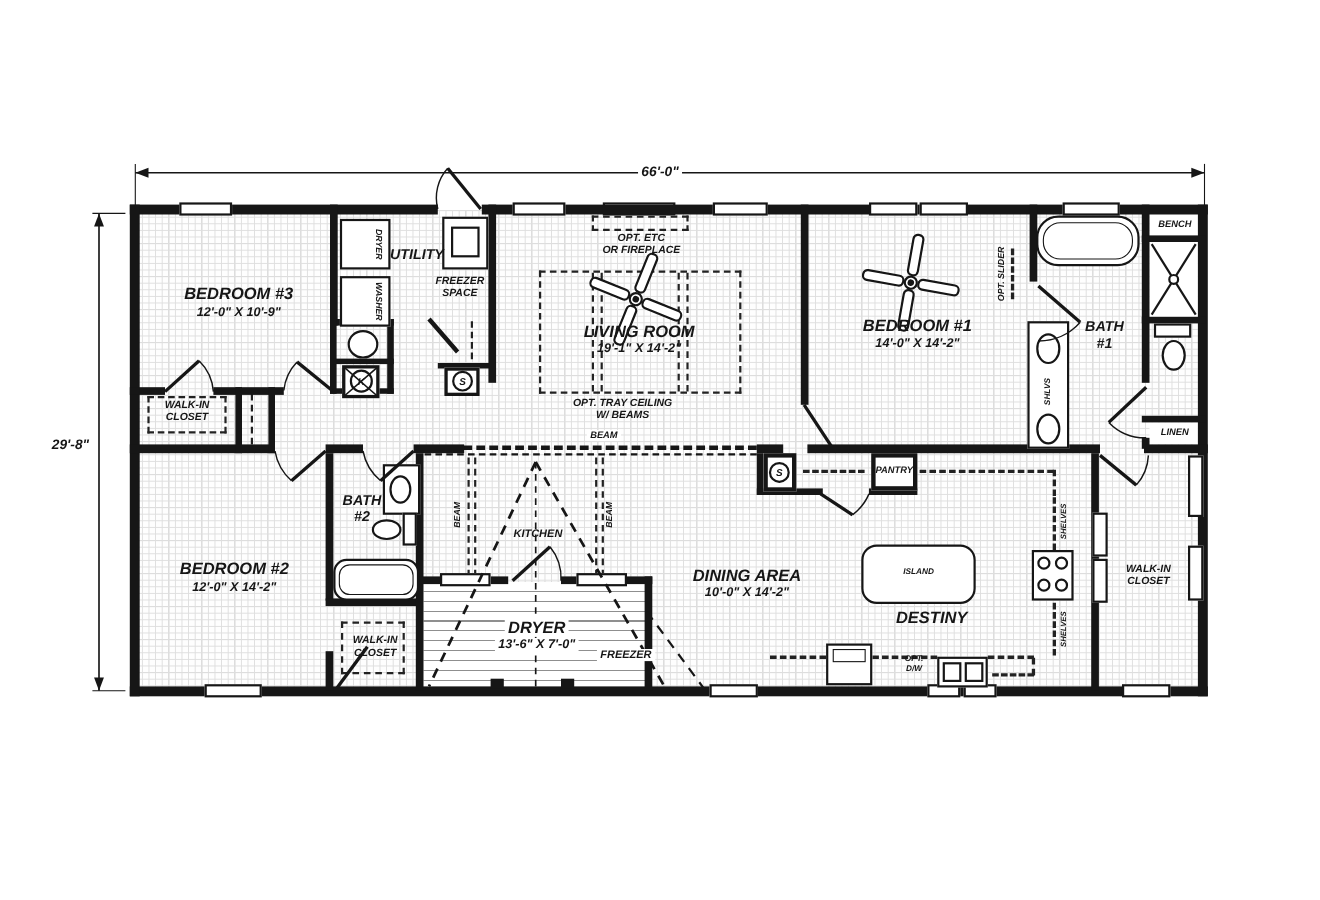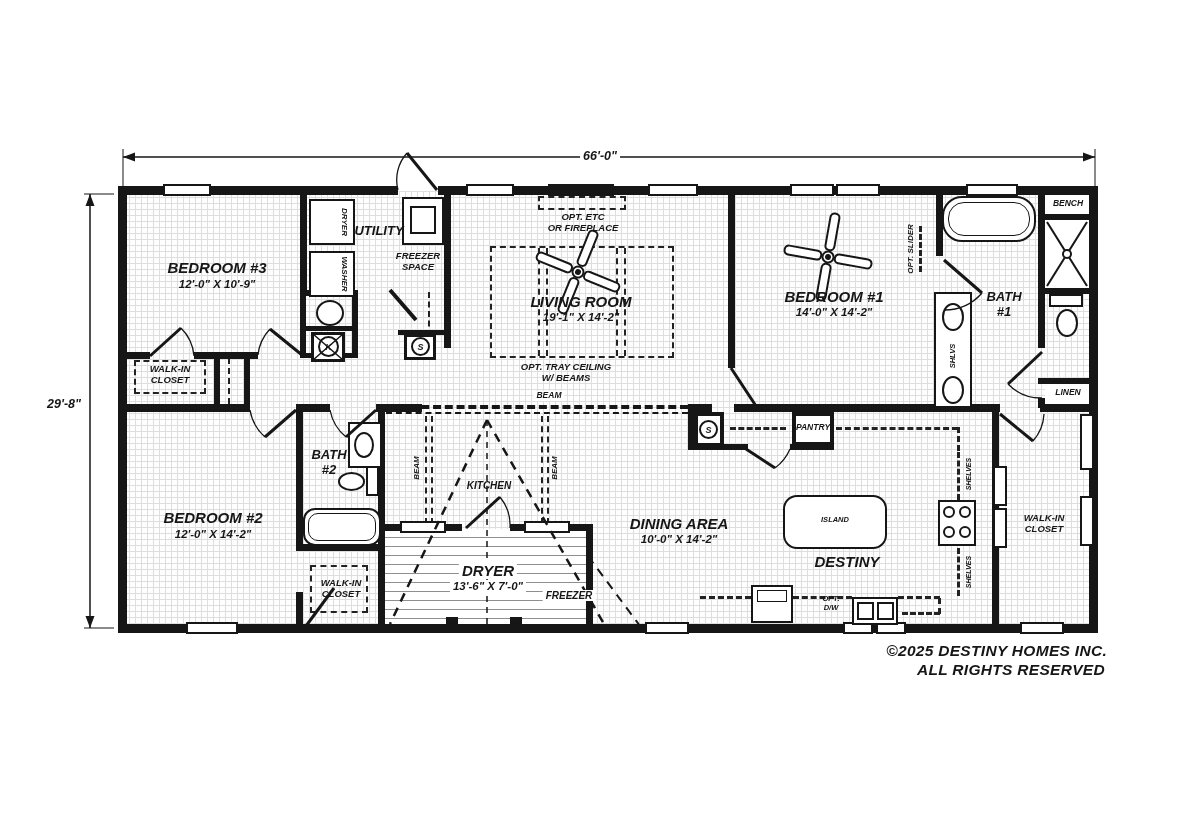--- a/index.html
+++ b/index.html
@@ -334,18 +334,14 @@
   <div class="lb name" style="left:847px;top:553px;">DESTINY</div>
   <div class="lb" style="left:835px;top:516px;font-size:7.5px;">ISLAND</div>
   <div class="lb" style="left:813px;top:423px;font-size:8.5px;">PANTRY</div>
   <div class="vl" style="left:968px;top:474px;font-size:7px;">SHELVES</div>
   <div class="vl" style="left:968px;top:572px;font-size:7px;">SHELVES</div>
   <div class="lb" style="left:831px;top:595px;font-size:7.5px;">OPT.
 D/W</div>
   <div class="lb" style="left:1044px;top:513px;font-size:9.5px;">WALK-IN
 CLOSET</div>
 
-  <div class="abs" style="left:845px;top:641px;width:262px;text-align:right;font-style:italic;font-weight:700;font-size:15.5px;line-height:1.25;letter-spacing:.3px;">
-    <div>©2025 DESTINY HOMES INC.</div>
-    <div style="padding-right:2px;">ALL RIGHTS RESERVED</div>
-  </div>
 
 </div>
 
 </body></html>

